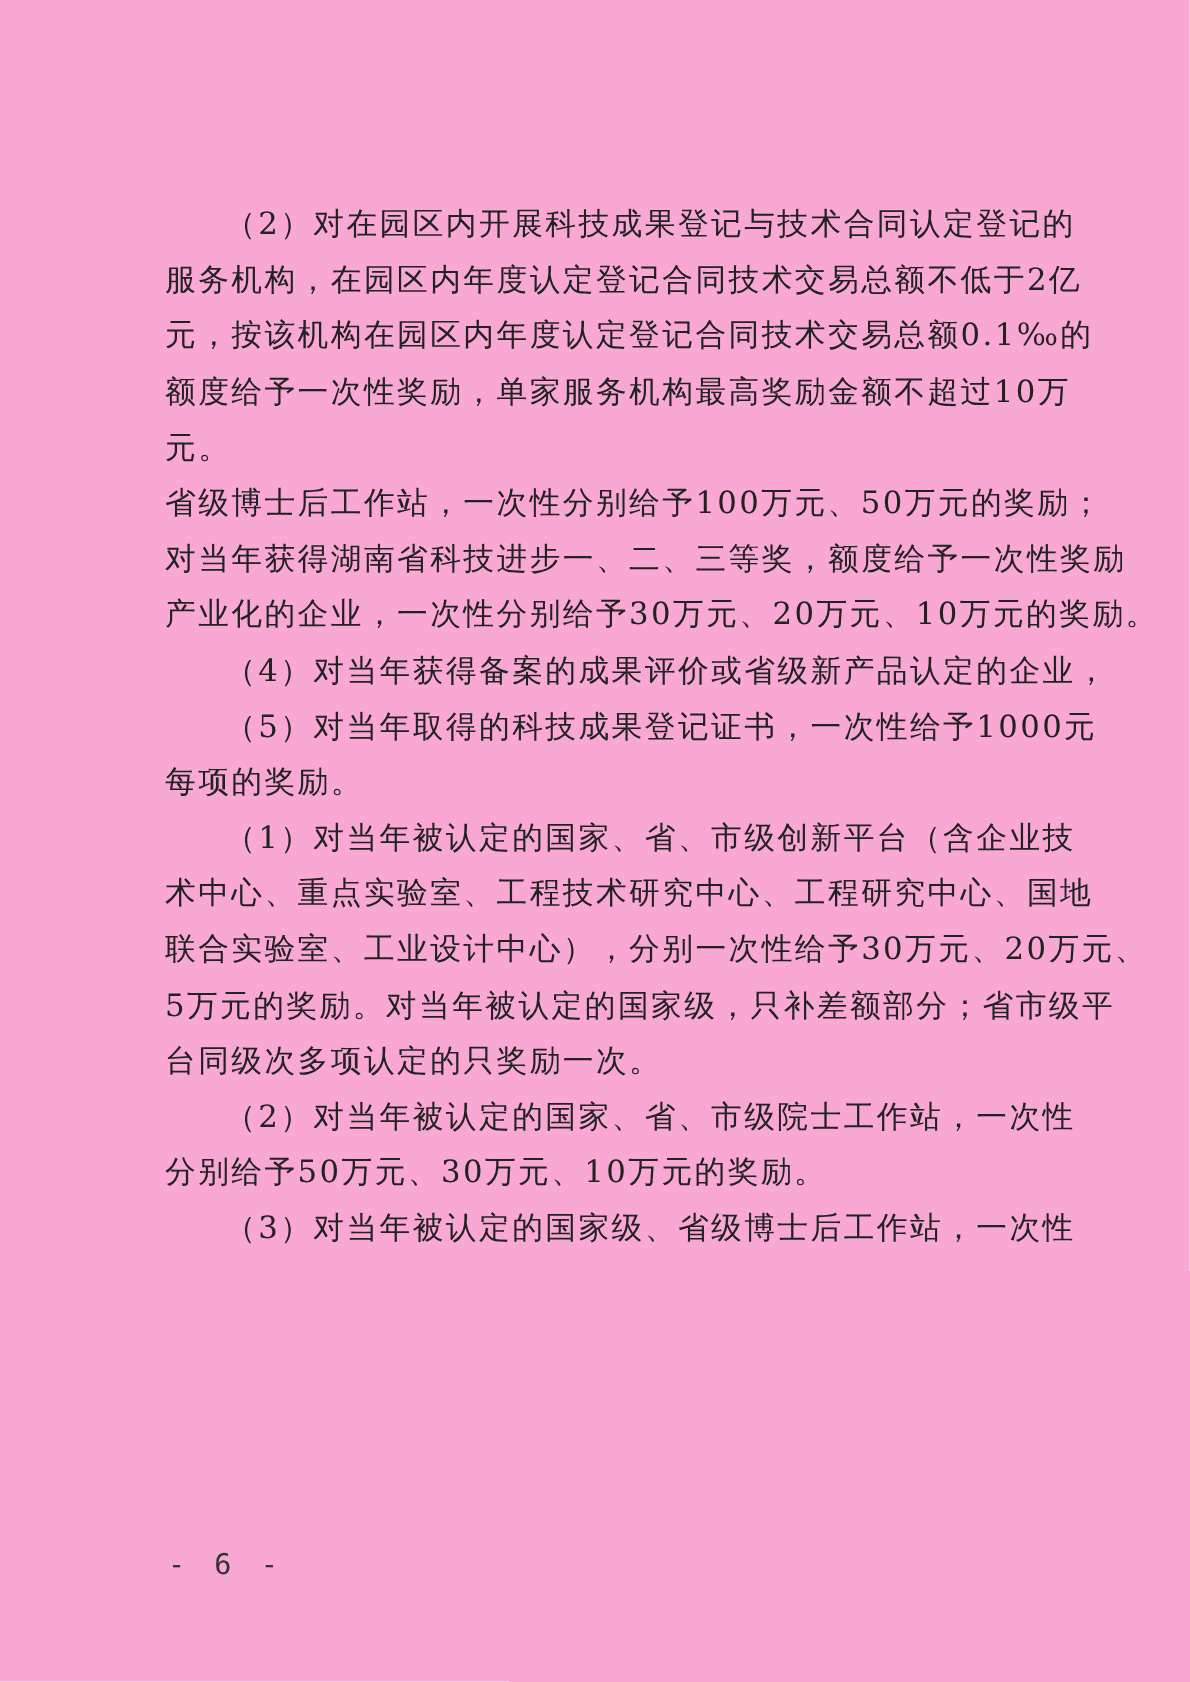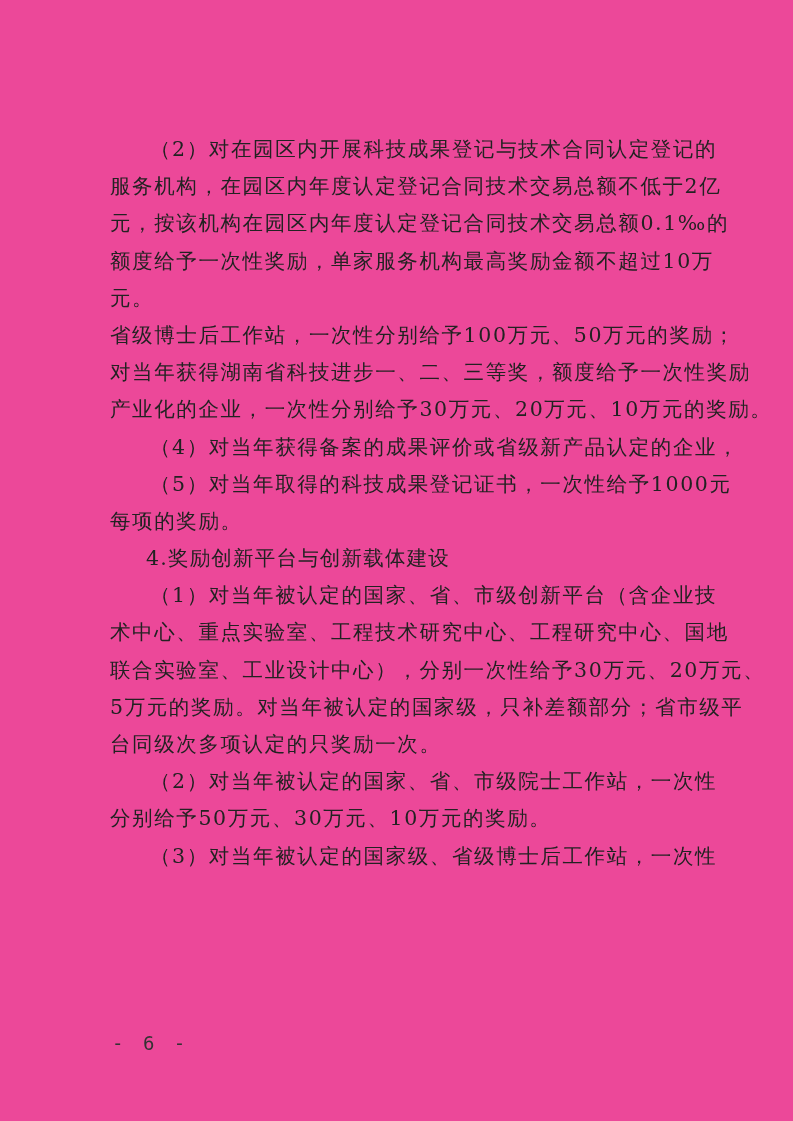--- a/index.html
+++ b/index.html
@@ -14,21 +14,21 @@
       overflow: hidden;
       font-family: "DejaVu Serif", "Liberation Serif", serif;
       color: #222222;
     }
     .page {
       position: absolute;
       left: 0;
       top: 0;
       width: 793px;
       height: 1121px;
-      background: #ec4899;
+      background: #f9a8d4;
     }
     .body-text {
       position: absolute;
       left: 110px;
       top: 131px;
       width: 590px;
     }
     .line {
       height: 37.2px;
       line-height: 37.2px;
@@ -66,21 +66,20 @@
 
     <div class="line">省级博士后工作站，一次性分别给予100万元、50万元的奖励；</div>
     <div class="line">对当年获得湖南省科技进步一、二、三等奖，额度给予一次性奖励</div>
     <div class="line">产业化的企业，一次性分别给予30万元、20万元、10万元的奖励。</div>
 
     <div class="line indent">（4）对当年获得备案的成果评价或省级新产品认定的企业，</div>
 
     <div class="line indent">（5）对当年取得的科技成果登记证书，一次性给予1000元</div>
     <div class="line">每项的奖励。</div>
 
-    <div class="line heading-indent">4.奖励创新平台与创新载体建设</div>
 
     <div class="line indent">（1）对当年被认定的国家、省、市级创新平台（含企业技</div>
     <div class="line">术中心、重点实验室、工程技术研究中心、工程研究中心、国地</div>
     <div class="line">联合实验室、工业设计中心），分别一次性给予30万元、20万元、</div>
     <div class="line">5万元的奖励。对当年被认定的国家级，只补差额部分；省市级平</div>
     <div class="line">台同级次多项认定的只奖励一次。</div>
 
     <div class="line indent">（2）对当年被认定的国家、省、市级院士工作站，一次性</div>
     <div class="line">分别给予50万元、30万元、10万元的奖励。</div>
 

